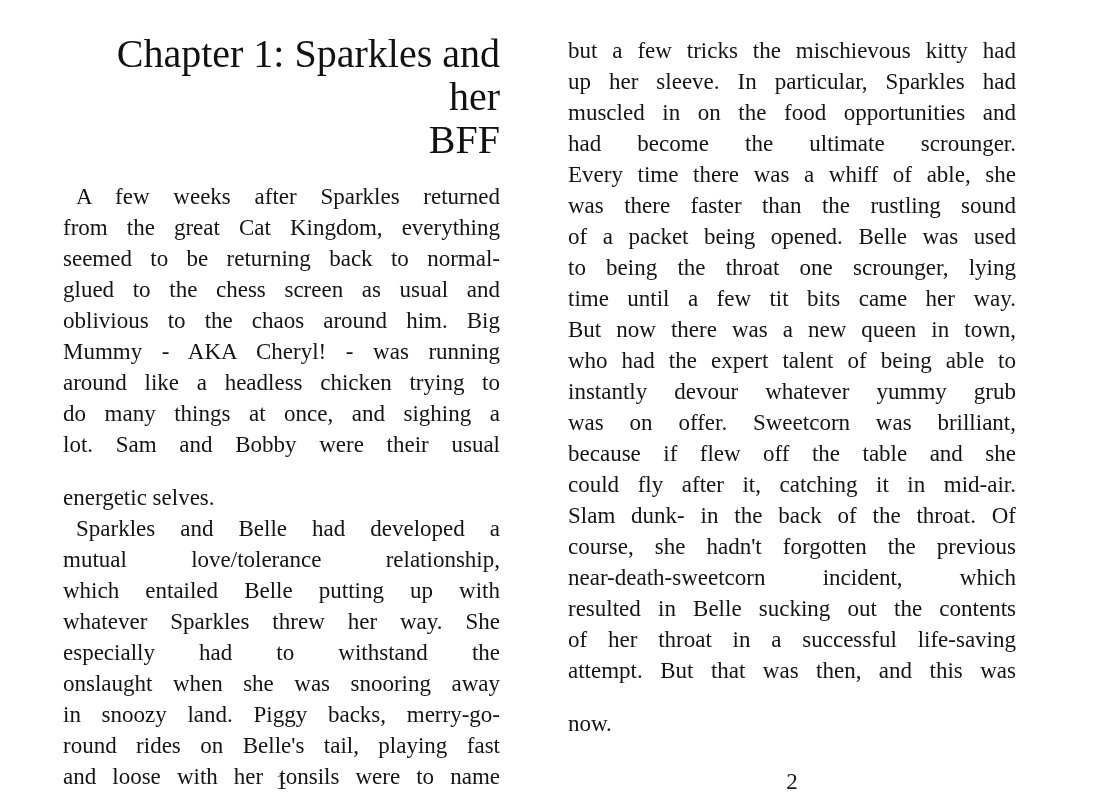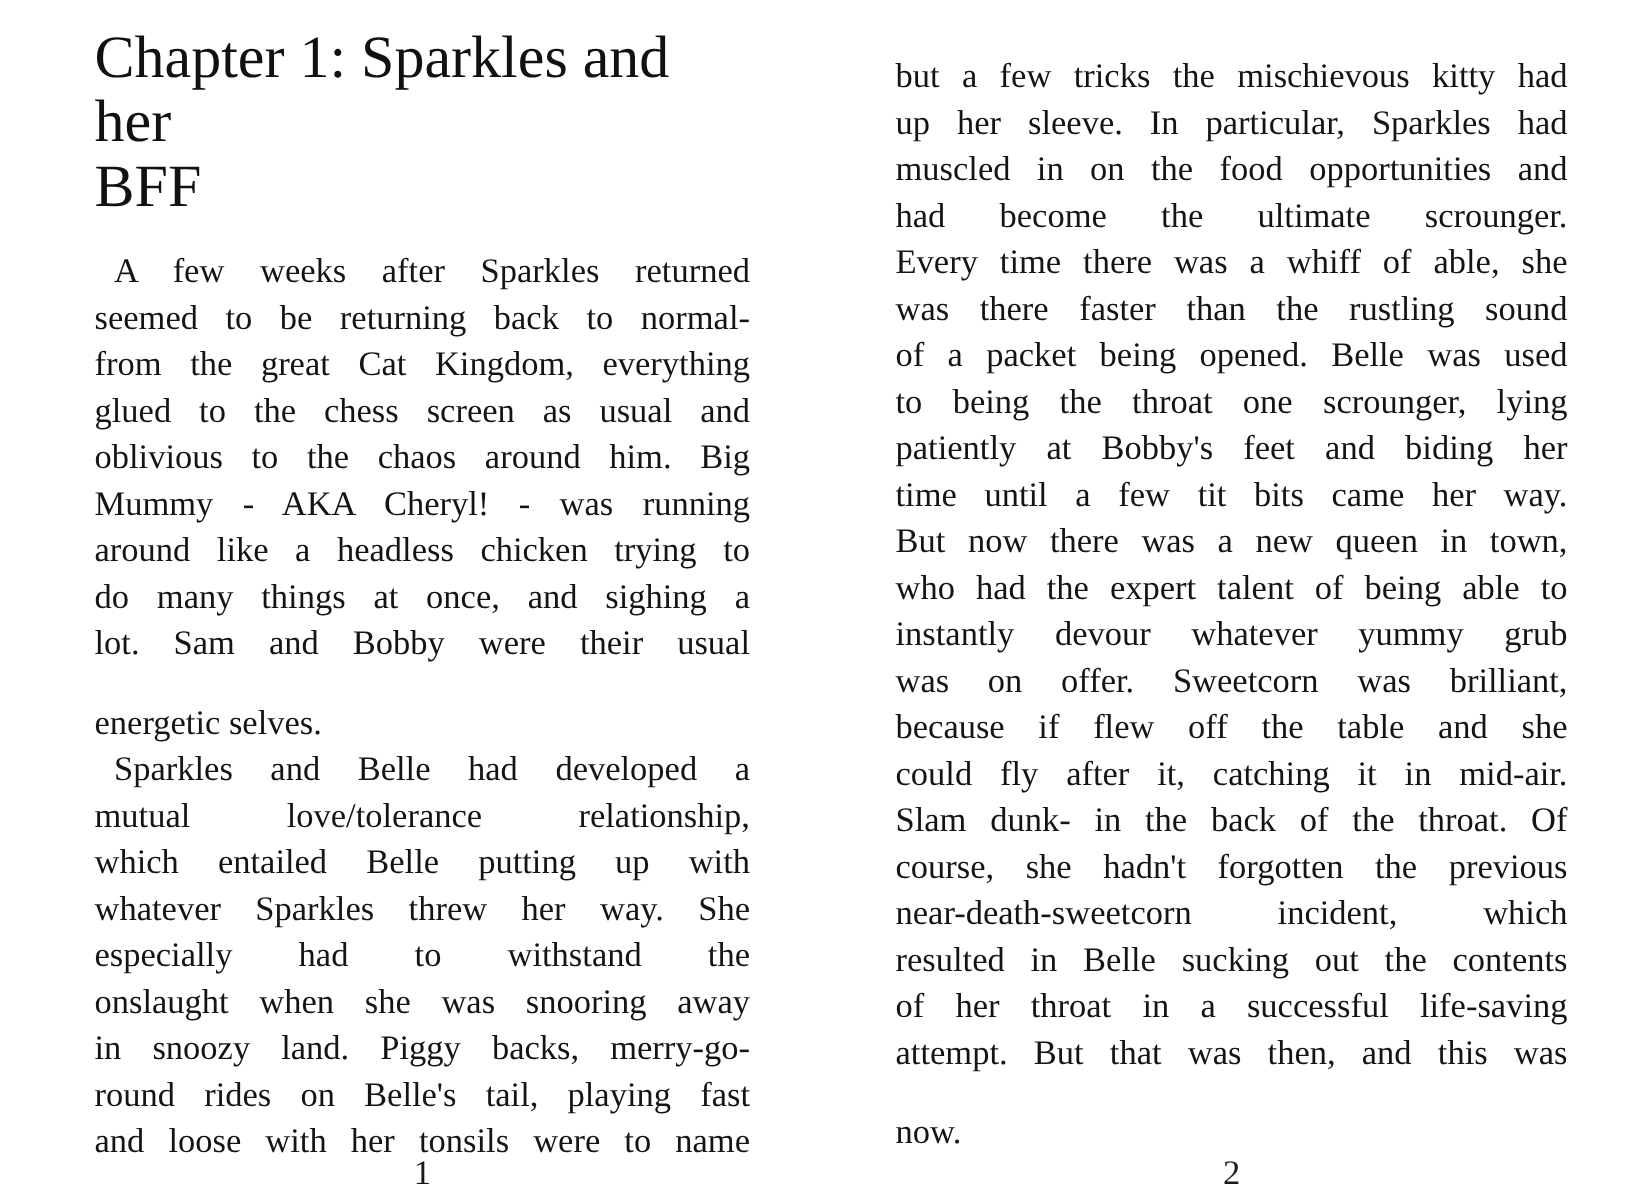--- a/index.html
+++ b/index.html
@@ -10,30 +10,30 @@
     color: #141414;
     overflow: hidden;
   }
   .book {
     position: relative;
     width: 1100px; height: 800px;
     background: #ffffff;
   }
   .page { position: absolute; top: 0; height: 800px; }
   .page-left  { left: 63px;  width: 437px; }
-  .page-right { left: 597px; width: 448px; }
+  .page-right { left: 568px; width: 448px; }
 
   .chapter-title {
     margin: 0;
-    padding-top: 16px;
+    padding-top: 32px;
     margin-bottom: 20px;
     font-size: 40px;
     font-weight: 400;
     line-height: 43px;
-    text-align: left;
+    text-align: right;
     color: #111111;
   }
 
   .body-text { font-size: 23px; line-height: 31px; }
   .page-right .body-text { padding-top: 35px; }
 
   .tline {
     text-align: justify;
     text-align-last: justify;
     white-space: normal;
@@ -52,22 +52,22 @@
 </style>
 </head>
 <body>
 
 <div class="book">
 
   <section class="page page-left">
     <h1 class="chapter-title"><span>Chapter 1: Sparkles and her</span><br><span>BFF</span></h1>
     <div class="body-text" id="left-body">
         <div class="tline indent">A few weeks after Sparkles returned</div>
+        <div class="tline">from the great Cat Kingdom, everything</div>
         <div class="tline">seemed to be returning back to normal-</div>
-        <div class="tline">from the great Cat Kingdom, everything</div>
         <div class="tline">glued to the chess screen as usual and</div>
         <div class="tline">oblivious to the chaos around him. Big</div>
         <div class="tline">Mummy - AKA Cheryl! - was running</div>
         <div class="tline">around like a headless chicken trying to</div>
         <div class="tline">do many things at once, and sighing a</div>
         <div class="tline">lot. Sam and Bobby were their usual</div>
         <div class="tline pline-last">energetic selves.</div>
         <div class="tline indent">Sparkles and Belle had developed a</div>
         <div class="tline">mutual love/tolerance relationship,</div>
         <div class="tline">which entailed Belle putting up with</div>
@@ -84,21 +84,20 @@
   <section class="page page-right">
     <div class="body-text" id="right-body">
         <div class="tline">but a few tricks the mischievous kitty had</div>
         <div class="tline">up her sleeve. In particular, Sparkles had</div>
         <div class="tline">muscled in on the food opportunities and</div>
         <div class="tline">had become the ultimate scrounger.</div>
         <div class="tline">Every time there was a whiff of able, she</div>
         <div class="tline">was there faster than the rustling sound</div>
         <div class="tline">of a packet being opened. Belle was used</div>
         <div class="tline">to being the throat one scrounger, lying</div>
-        <div class="tline">patiently at Bobby's feet and biding her</div>
         <div class="tline">time until a few tit bits came her way.</div>
         <div class="tline">But now there was a new queen in town,</div>
         <div class="tline">who had the expert talent of being able to</div>
         <div class="tline">instantly devour whatever yummy grub</div>
         <div class="tline">was on offer. Sweetcorn was brilliant,</div>
         <div class="tline">because if flew off the table and she</div>
         <div class="tline">could fly after it, catching it in mid-air.</div>
         <div class="tline">Slam dunk- in the back of the throat. Of</div>
         <div class="tline">course, she hadn't forgotten the previous</div>
         <div class="tline">near-death-sweetcorn incident, which</div>

